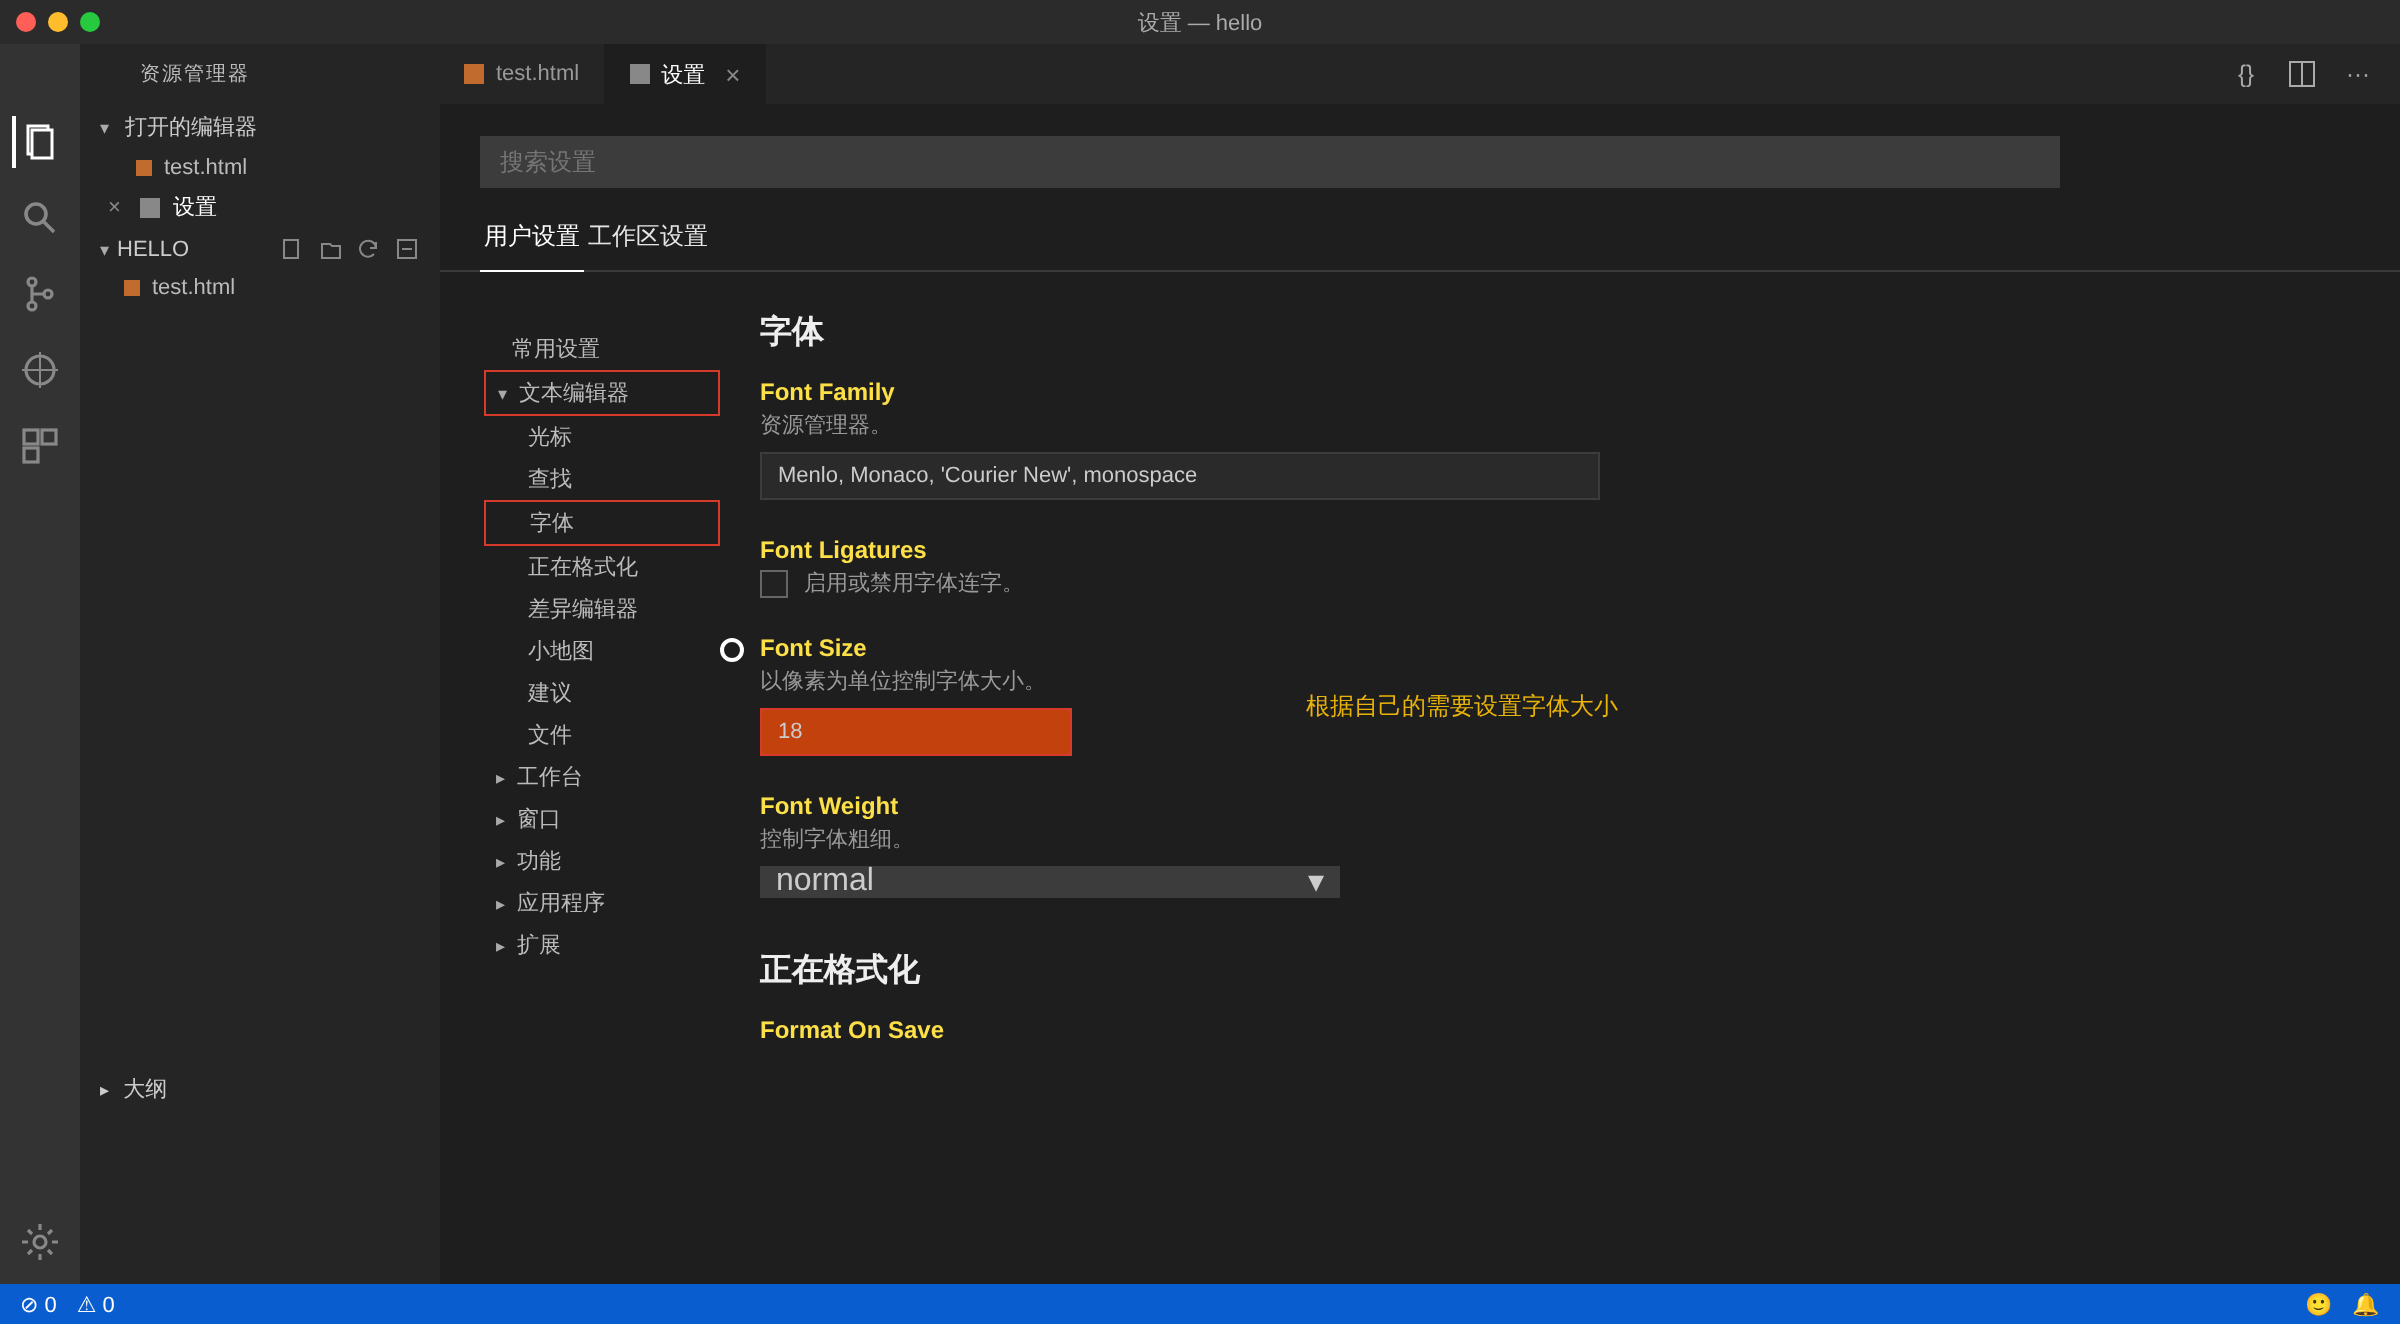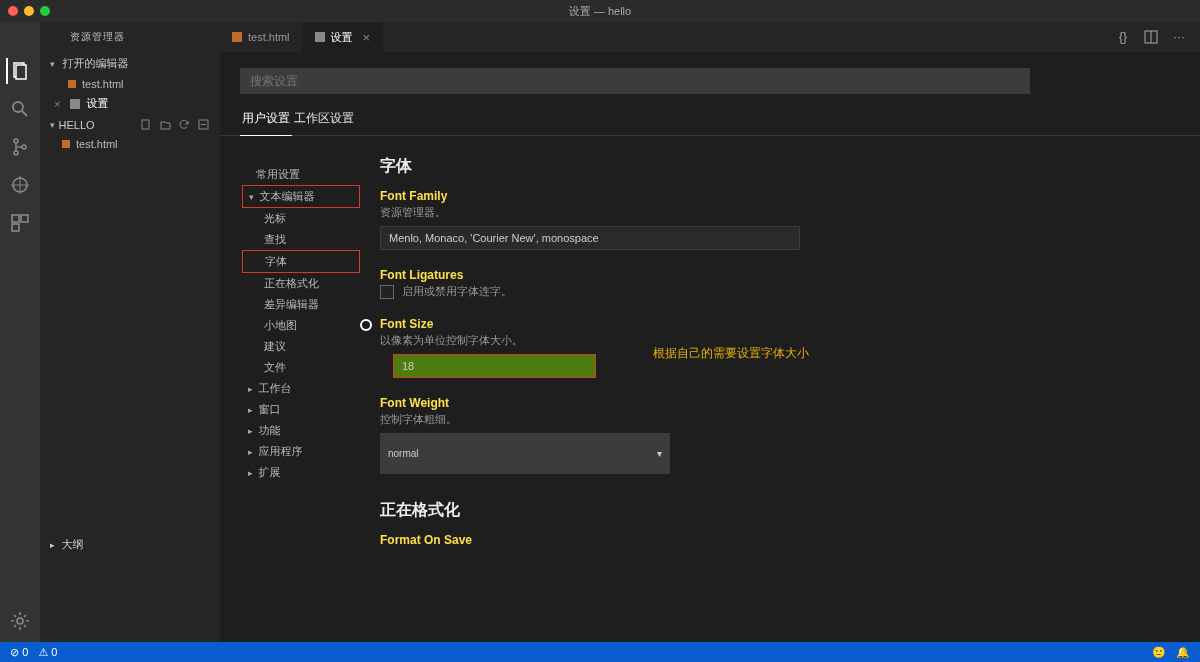--- a/index.html
+++ b/index.html
@@ -58,22 +58,22 @@
   .toc-item.l2 { padding-left:22px; }
   .toc-item.h0::before { content:"▸"; font-size:9px; color:#aaa; margin-right:2px; }
   .toc-item.exp::before { content:"▾"; font-size:9px; color:#aaa; margin-right:2px; }
   .toc-item.box { border:1px solid #d53a2a; }
   .content { flex:1; padding:10px 30px 20px 20px; }
   .section-title { font-size:16px; font-weight:bold; color:#eee; margin:10px 0 12px 0; }
   .setting { margin-bottom:18px; position:relative; }
   .set-label { font-size:12px; color:#fde047; font-weight:600; margin-bottom:2px; }
   .set-desc { font-size:11px; color:#999; margin-bottom:6px; }
   .txt-input { width:420px; height:24px; background:#2a2a2a; border:1px solid #3c3c3c; color:#ccc; padding:0 8px; font-size:11px; }
-  .txt-input.highlight { width:203px; border:1px solid #d53a2a; background:#4d7c0f;margin-left:13px; }
-  .select { width:290px; height:41px; background:#3c3c3c; border:none; color:#ccc; padding:0 8px; font-size:10px; display:flex; align-items:center; justify-content:space-between; }
+  .txt-input.highlight { width:156px; border:1px solid #d53a2a; background:#c2410c; }
+  .select { width:290px; height:16px; background:#3c3c3c; border:none; color:#ccc; padding:0 8px; font-size:16px; display:flex; align-items:center; justify-content:space-between; }
   .chk { width:14px; height:14px; border:1px solid #666; display:inline-block; margin-right:8px; vertical-align:middle; background:#222; }
   .indicator { position:absolute; left:-20px; top:2px; width:12px; height:12px; border:2px solid #fff; border-radius:50%; }
   .annot { position:absolute; left:230px; top:28px; color:#eab308; font-size:12px;margin-left:43px; }
   
   .statusbar { height:20px; background:#0a5dcf; color:#fff; display:flex; align-items:center; justify-content:space-between; padding:0 10px; font-size:11px; }
   .statusbar .left, .statusbar .right { display:flex; gap:10px; align-items:center;}
   .sbicon{font-size:11px;}
   svg { display:block; }
 </style>
 </head>

